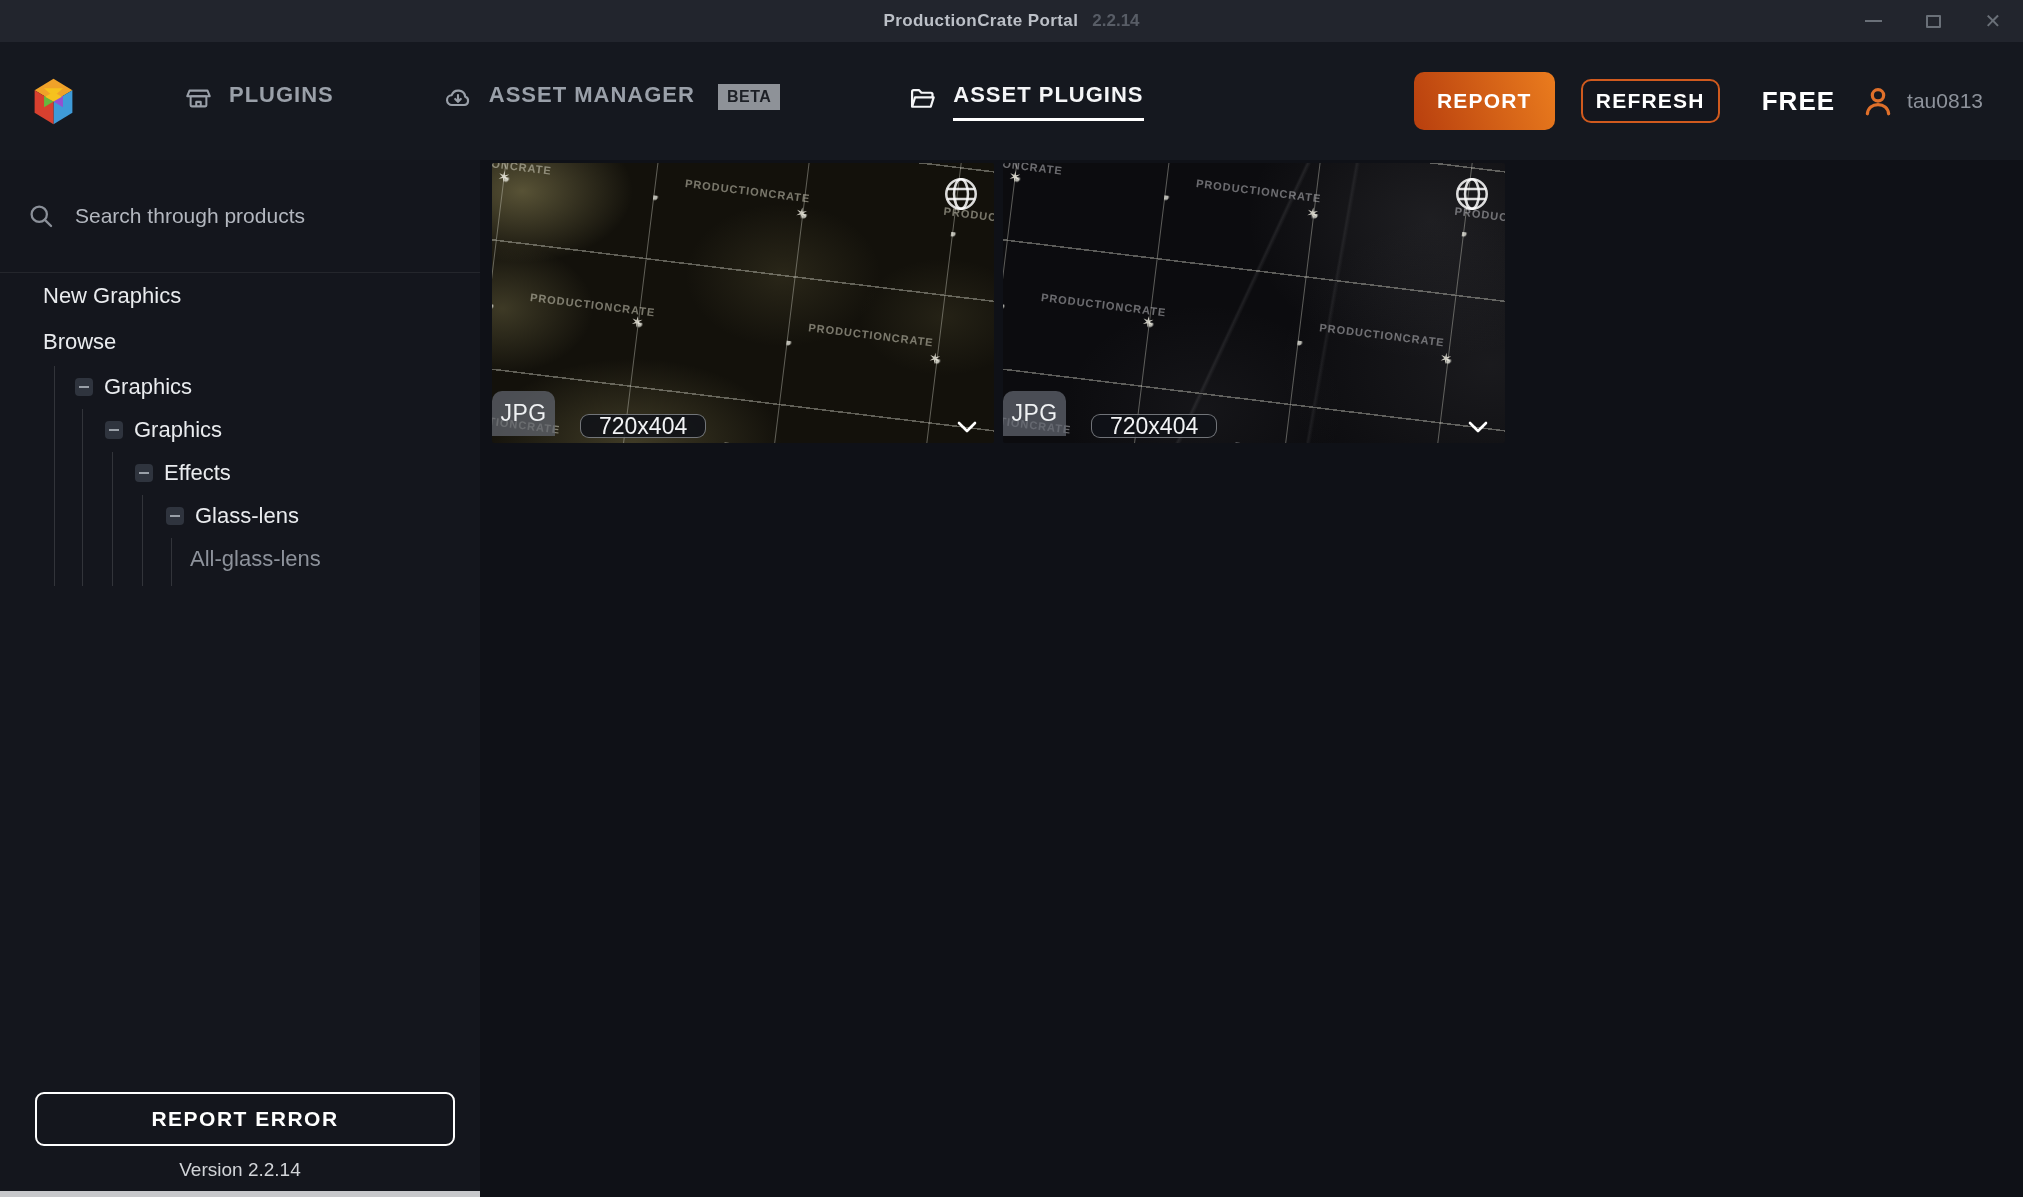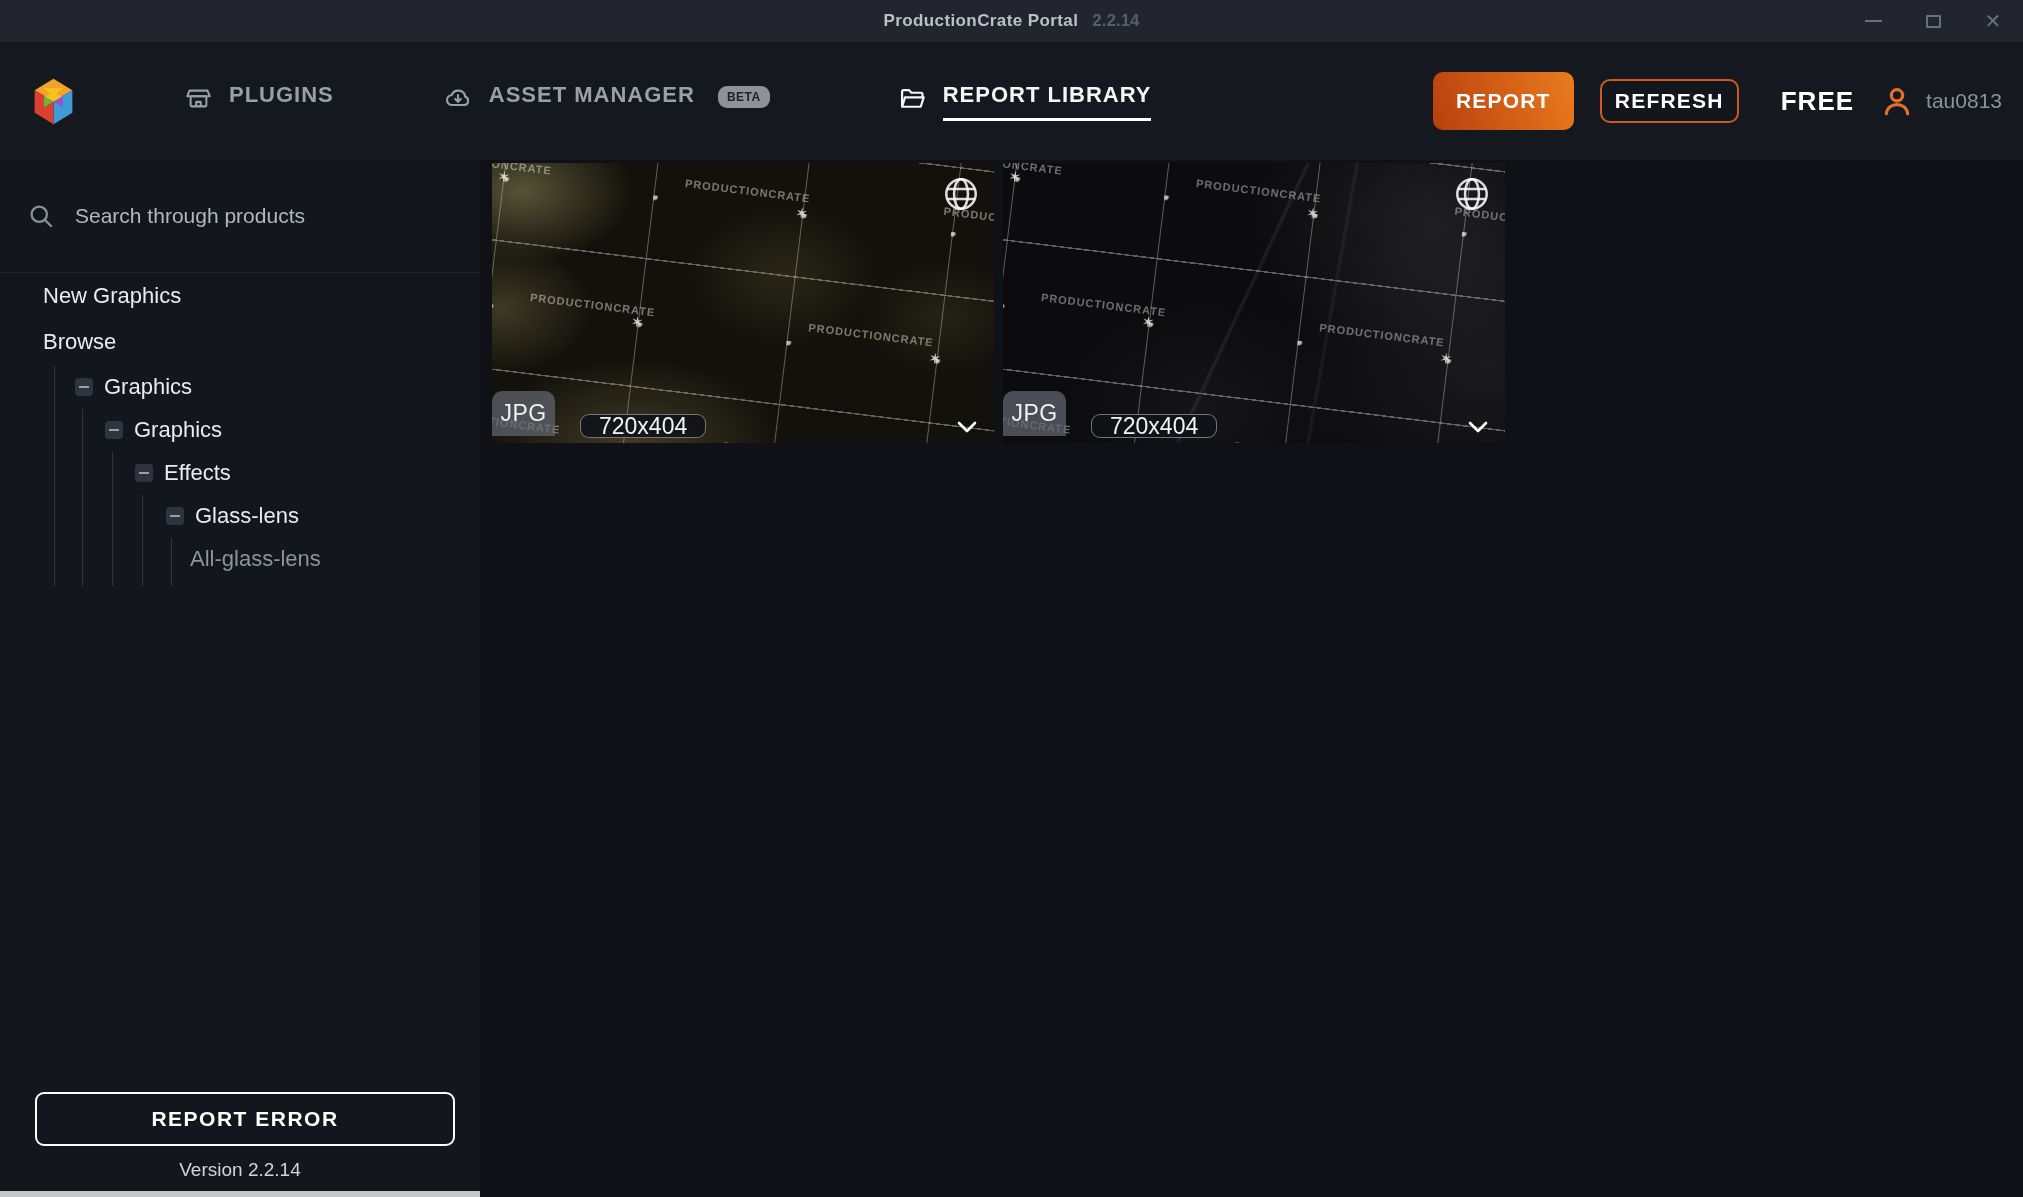--- a/index.html
+++ b/index.html
@@ -19,38 +19,38 @@
   .title-version { font-size:17px; font-weight:700; color:#585d66; margin-left:14px; }
   .win-controls { position:absolute; right:16px; top:0; height:100%; display:flex; align-items:center; gap:32px; }
   .win-btn { width:28px; height:28px; display:flex; align-items:center; justify-content:center; cursor:pointer; }
   .min-glyph { width:17px; height:2px; background:#6a7078; }
   .max-glyph { width:15px; height:13px; border:2px solid #6a7078; border-radius:1px; }
   .close-glyph::before { content:"✕"; font-size:20px; color:#6a7078; line-height:1; }
 
   
   .navbar {
     height:118px; background:#15181f;
-    display:flex; align-items:center; padding:0 21px 0 30px;
+    display:flex; align-items:center; padding:0 40px 0 30px;
   }
   .logo { margin-right:60px; display:flex; align-items:center; cursor:default; }
   .nav-item {
     display:flex; align-items:center; gap:17px;
     color:#9aa0a9; font-weight:700; font-size:22px; letter-spacing:1px; cursor:pointer;
     white-space:nowrap;
   }
   .nav-item .nav-label { padding-bottom:10px; border-bottom:3px solid transparent; }
   .nav-item svg { margin-bottom:6px; }
   .nav-plugins { margin-left:48px; }
   .nav-manager { margin-left:110px;justify-content:center; }
   .nav-library { margin-left:128px; }
   .nav-item.active { color:#f4f5f7; }
   .nav-item.active .nav-label { border-bottom:3px solid #ffffff; }
   .beta {
-    background:#8e9298; color:#1d2026; font-size:12px; font-weight:700;
-    padding:4px 9px; border-radius:9px; letter-spacing:.5px; margin-left:6px; margin-bottom:8px;
+    background:#8e9298; color:#1d2026; font-size:16px; font-weight:700;
+    padding:4px 9px; border-radius:0; letter-spacing:.5px; margin-left:6px; margin-bottom:8px;
   }
   .nav-right { margin-left:auto; display:flex; align-items:center; gap:26px; }
   .btn-upgrade {
     width:141px; height:58px; border-radius:10px; border:none; cursor:pointer;
     background:linear-gradient(70deg,#b83f0e,#ea7c1e);
     color:#fff; font-weight:700; font-size:21px; letter-spacing:1.2px;
     display:flex; align-items:center; justify-content:center;
     font-family:inherit;
   }
   .btn-refresh {
@@ -204,21 +204,21 @@
     </svg>
     <span class="nav-label">ASSET MANAGER</span>
     <span class="beta">BETA</span>
   </div>
 
   <div class="nav-item nav-library active">
     <svg width="28" height="28" viewBox="0 0 24 24" fill="none" stroke="#f4f5f7" stroke-width="1.9" stroke-linejoin="round">
       <path d="M3.5 19.5 6 11.5h16l-2.5 8z"></path>
       <path d="M21 11.5V8.8a1.3 1.3 0 0 0-1.3-1.3h-8.2l-2-2.2H4.8A1.3 1.3 0 0 0 3.5 6.6v12.9"></path>
     </svg>
-    <span class="nav-label">REPORT LIBRARY</span>
+    <span class="nav-label">ASSET PLUGINS</span>
   </div>
 
   <div class="nav-right">
     <button class="btn-upgrade">REPORT</button>
     <button class="btn-refresh">REFRESH</button>
     <span class="plan">FREE</span>
     <div class="account">
       <svg width="34" height="34" viewBox="0 0 24 24" fill="none" stroke="#e0702a" stroke-width="2.3" stroke-linecap="round">
         <circle cx="12" cy="8" r="4"></circle>
         <path d="M4.5 21c.5-4.3 3.6-6.4 7.5-6.4s7 2.1 7.5 6.4"></path>

